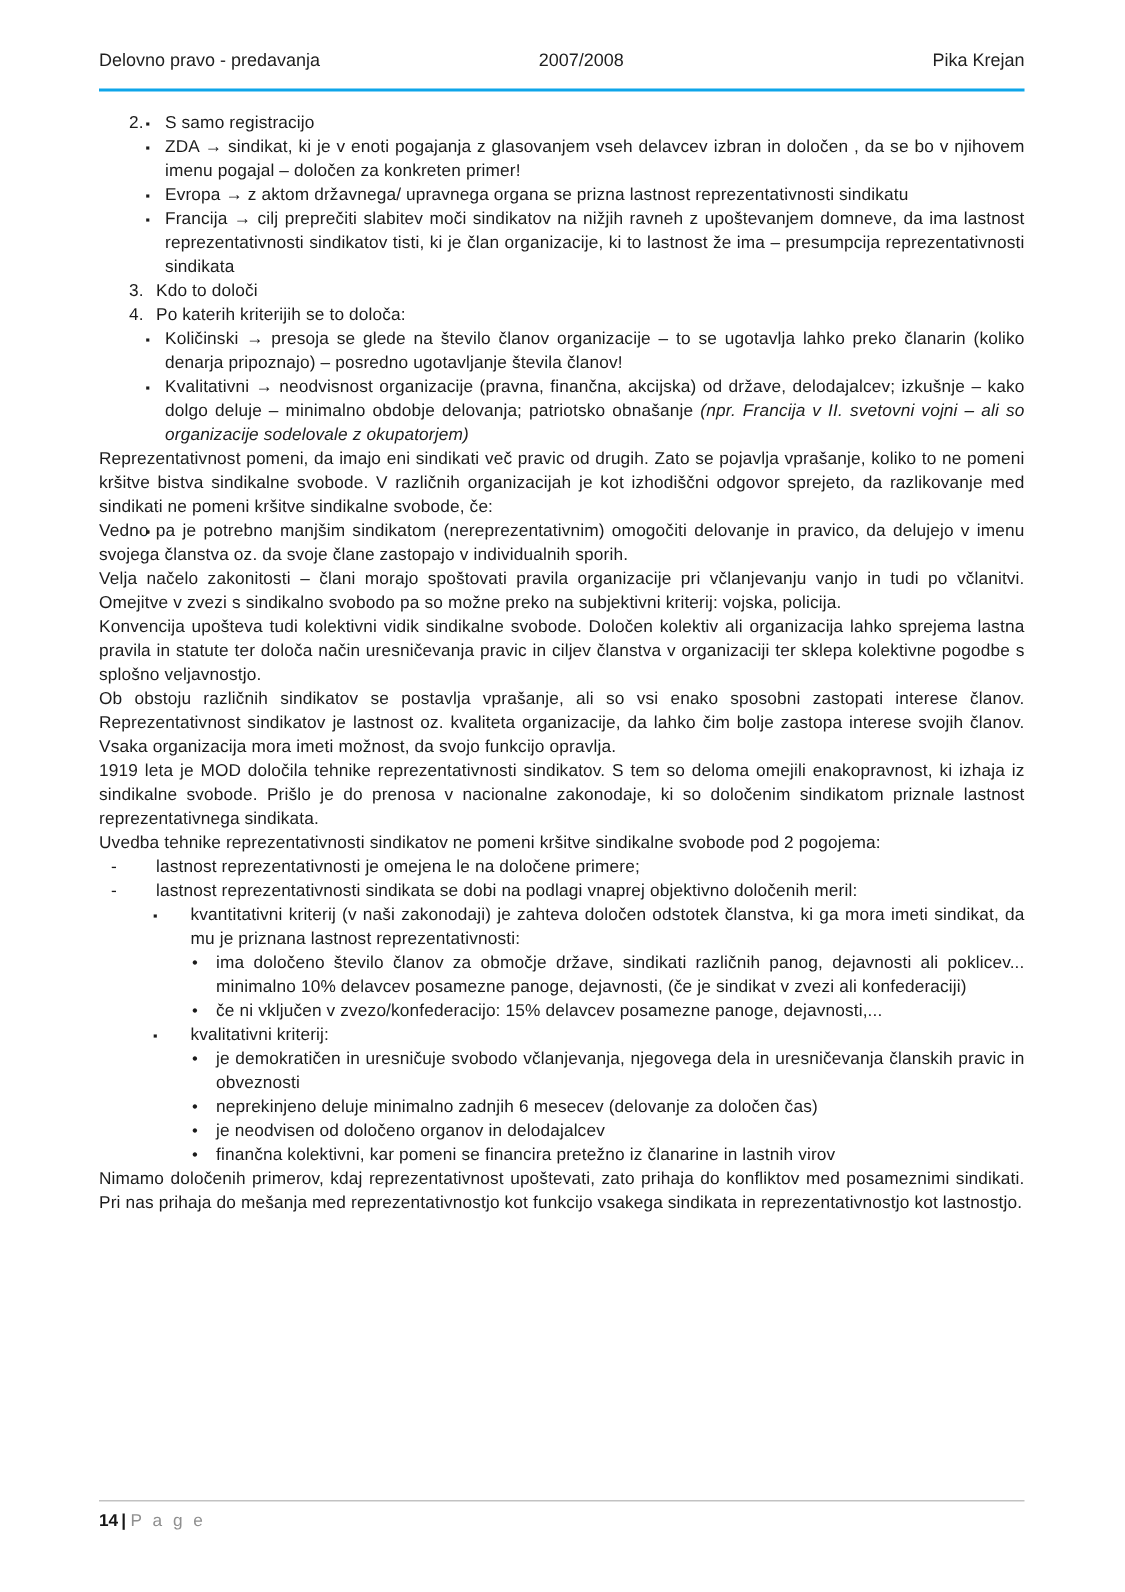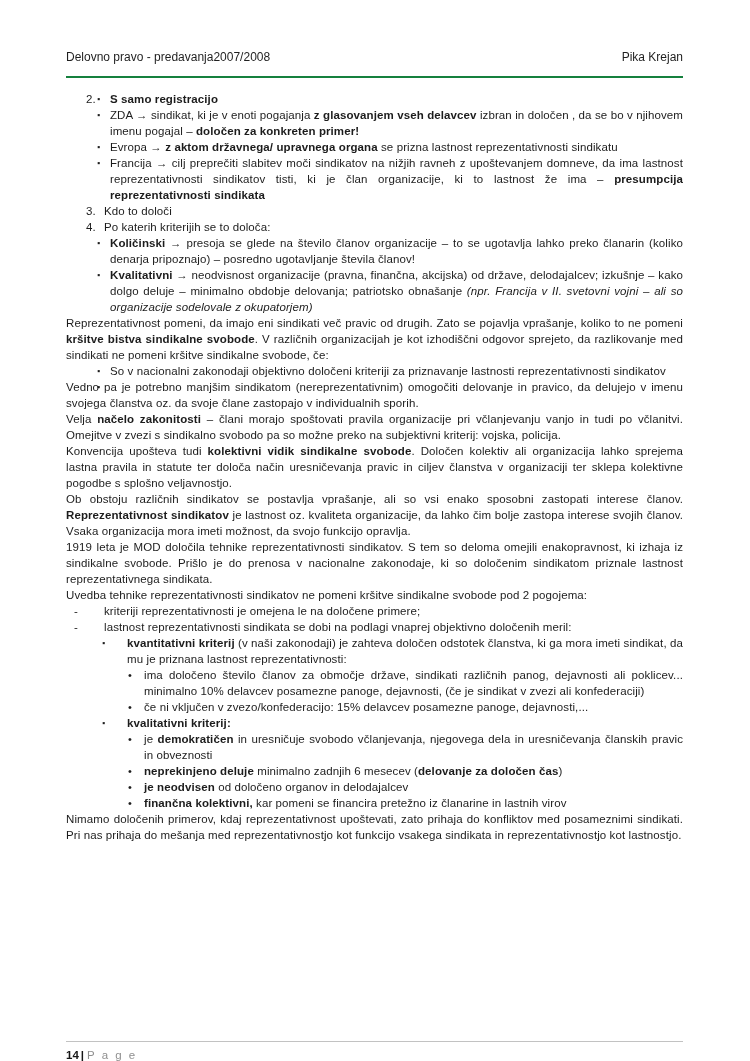--- a/index.html
+++ b/index.html
@@ -9,30 +9,30 @@
     overflow: hidden;
     font-family: "Liberation Sans", "DejaVu Sans", sans-serif;
     color: #1c1c1c;
     -webkit-font-smoothing: antialiased;
   }
   .page { position: absolute; inset: 0; background: #fff; }
 
   
   .page-header {
     margin: 0 67px 0 66px;
-    padding-top: 50px;
+    padding-top: 33px;
     padding-bottom: 12px;
-    border-bottom: 2px solid #15803d;
+    border-bottom: 2px solid #0ea5e9;
     display: flex;
     justify-content: space-between;
     align-items: baseline;
     font-size: 12px;
     color: #1f1f1f;
   }
-  .page-header .hdr-center { flex: 1; padding-right: 60px; }
+  .page-header .hdr-center { flex: 1; text-align: center; padding-right: 60px; }
 
   
   .doc-body {
     margin: 13px 67px 0 66px;
     font-size: 11.5px;
     line-height: 16px;
     letter-spacing: 0.1px;
   }
   .block { position: relative; text-align: justify; margin: 0; }
   .block.gap { }
@@ -47,32 +47,31 @@
   .num     > .marker { left: 20px; }
   .dash    { padding-left: 38px; }
   .dash    > .marker { left: 8px; }
   .bullet1 { padding-left: 44px; }
   .bullet1 > .marker { left: 31px; font-size: 8.5px; }
   .bullet2 { padding-left: 61px; }
   .bullet2 > .marker { left: 36px; font-size: 8.5px; }
   .bullet3 { padding-left: 78px; }
   .bullet3 > .marker { left: 62px; font-size: 11px; }
 
-  .bold { font-weight: 700; }
+  .bold { font-weight: 400; }
   .italic { font-style: italic; }
 
   
   .page-footer {
     position: absolute;
     left: 66px; right: 67px;
     top: 1000px;
     border-top: 1px solid #c2c2c2;
     padding-top: 7px;
     font-size: 11.5px;
-    margin-top: 41px;
   }
   .page-footer .pg-num { font-weight: 700; color: #161616; }
   .page-footer .pg-sep { color: #161616; font-weight: 700; padding: 0 3px 0 2px; }
   .page-footer .pg-label { color: #8f8f8f; letter-spacing: 2px; }
 </style>
 </head>
 <body>
 
 <div class="page">
 
@@ -86,29 +85,29 @@
       <div class="block num"><span class="marker">2.</span></div>
       <div class="block bullet1"><span class="marker">▪</span><span class="runs"><span class="bold">S samo registracijo</span></span></div>
       <div class="block bullet1"><span class="marker">▪</span><span class="runs"><span>ZDA → sindikat, ki je v enoti pogajanja </span><span class="bold">z glasovanjem vseh delavcev</span><span> izbran in določen , da se bo v njihovem imenu pogajal – </span><span class="bold">določen za konkreten primer!</span></span></div>
       <div class="block bullet1"><span class="marker">▪</span><span class="runs"><span>Evropa → </span><span class="bold">z aktom državnega/ upravnega organa</span><span> se prizna lastnost reprezentativnosti sindikatu</span></span></div>
       <div class="block bullet1"><span class="marker">▪</span><span class="runs"><span>Francija → cilj preprečiti slabitev moči sindikatov na nižjih ravneh z upoštevanjem domneve, da ima lastnost reprezentativnosti sindikatov tisti, ki je član organizacije, ki to lastnost že ima – </span><span class="bold">presumpcija reprezentativnosti sindikata</span></span></div>
       <div class="block num"><span class="marker">3.</span><span class="runs"><span>Kdo to določi</span></span></div>
       <div class="block num"><span class="marker">4.</span><span class="runs"><span>Po katerih kriterijih se to določa:</span></span></div>
       <div class="block bullet1"><span class="marker">▪</span><span class="runs"><span class="bold">Količinski</span><span> → presoja se glede na število članov organizacije – to se ugotavlja lahko preko članarin (koliko denarja pripoznajo) – posredno ugotavljanje števila članov!</span></span></div>
       <div class="block bullet1"><span class="marker">▪</span><span class="runs"><span class="bold">Kvalitativni</span><span> → neodvisnost organizacije (pravna, finančna, akcijska) od države, delodajalcev; izkušnje – kako dolgo deluje – minimalno obdobje delovanja; patriotsko obnašanje </span><span class="italic">(npr. Francija v II. svetovni vojni – ali so organizacije sodelovale z okupatorjem)</span></span></div>
       <div class="block para gap"><span class="runs"><span>Reprezentativnost pomeni, da imajo eni sindikati več pravic od drugih. Zato se pojavlja vprašanje, koliko to ne pomeni </span><span class="bold">kršitve bistva sindikalne svobode</span><span>. V različnih organizacijah je kot izhodiščni odgovor sprejeto, da razlikovanje med sindikati ne pomeni kršitve sindikalne svobode, če:</span></span></div>
-      <div class="block bullet1"><span class="marker">▪</span><span class="runs"><span>So v nacionalni zakonodaji objektivno določeni kriteriji za priznavanje lastnosti reprezentativnosti sindikatov</span></span></div>
+      <div class="block bullet1"><span class="marker">▪</span></div>
       <div class="block bullet1"><span class="marker">▪</span></div>
       <div class="block para"><span class="runs"><span>Vedno pa je potrebno manjšim sindikatom (nereprezentativnim) omogočiti delovanje in pravico, da delujejo v imenu svojega članstva oz. da svoje člane zastopajo v individualnih sporih.</span></span></div>
       <div class="block para gap"><span class="runs"><span>Velja </span><span class="bold">načelo zakonitosti</span><span> – člani morajo spoštovati pravila organizacije pri včlanjevanju vanjo in tudi po včlanitvi. Omejitve v zvezi s sindikalno svobodo pa so možne preko na subjektivni kriterij: vojska, policija.</span></span></div>
       <div class="block para"><span class="runs"><span>Konvencija upošteva tudi </span><span class="bold">kolektivni vidik sindikalne svobode</span><span>. Določen kolektiv ali organizacija lahko sprejema lastna pravila in statute ter določa način uresničevanja pravic in ciljev članstva v organizaciji ter sklepa kolektivne pogodbe s splošno veljavnostjo.</span></span></div>
       <div class="block para gap"><span class="runs"><span>Ob obstoju različnih sindikatov se postavlja vprašanje, ali so vsi enako sposobni zastopati interese članov. </span><span class="bold">Reprezentativnost sindikatov</span><span> je lastnost oz. kvaliteta organizacije, da lahko čim bolje zastopa interese svojih članov. Vsaka organizacija mora imeti možnost, da svojo funkcijo opravlja.</span></span></div>
       <div class="block para gap"><span class="runs"><span>1919 leta je MOD določila tehnike reprezentativnosti sindikatov. S tem so deloma omejili enakopravnost, ki izhaja iz sindikalne svobode. Prišlo je do prenosa v nacionalne zakonodaje, ki so določenim sindikatom priznale lastnost reprezentativnega sindikata.</span></span></div>
       <div class="block para gap"><span class="runs"><span>Uvedba tehnike reprezentativnosti sindikatov ne pomeni kršitve sindikalne svobode pod 2 pogojema:</span></span></div>
-      <div class="block dash"><span class="marker">-</span><span class="runs"><span>kriteriji reprezentativnosti je omejena le na določene primere;</span></span></div>
+      <div class="block dash"><span class="marker">-</span><span class="runs"><span>lastnost reprezentativnosti je omejena le na določene primere;</span></span></div>
       <div class="block dash"><span class="marker">-</span><span class="runs"><span>lastnost reprezentativnosti sindikata se dobi na podlagi vnaprej objektivno določenih meril:</span></span></div>
       <div class="block bullet2"><span class="marker">▪</span><span class="runs"><span class="bold">kvantitativni kriterij</span><span> (v naši zakonodaji) je zahteva določen odstotek članstva, ki ga mora imeti sindikat, da mu je priznana lastnost reprezentativnosti:</span></span></div>
       <div class="block bullet3"><span class="marker">•</span><span class="runs"><span>ima določeno število članov za območje države, sindikati različnih panog, dejavnosti ali poklicev... minimalno 10% delavcev posamezne panoge, dejavnosti, (če je sindikat v zvezi ali konfederaciji)</span></span></div>
       <div class="block bullet3"><span class="marker">•</span><span class="runs"><span>če ni vključen v zvezo/konfederacijo: 15% delavcev posamezne panoge, dejavnosti,...</span></span></div>
       <div class="block bullet2"><span class="marker">▪</span><span class="runs"><span class="bold">kvalitativni kriterij:</span></span></div>
       <div class="block bullet3"><span class="marker">•</span><span class="runs"><span>je </span><span class="bold">demokratičen</span><span> in uresničuje svobodo včlanjevanja, njegovega dela in uresničevanja članskih pravic in obveznosti</span></span></div>
       <div class="block bullet3"><span class="marker">•</span><span class="runs"><span class="bold">neprekinjeno deluje</span><span> minimalno zadnjih 6 mesecev (</span><span class="bold">delovanje za določen čas</span><span>)</span></span></div>
       <div class="block bullet3"><span class="marker">•</span><span class="runs"><span class="bold">je neodvisen</span><span> od določeno organov in delodajalcev</span></span></div>
       <div class="block bullet3"><span class="marker">•</span><span class="runs"><span class="bold">finančna kolektivni,</span><span> kar pomeni se financira pretežno iz članarine in lastnih virov</span></span></div>
       <div class="block para gap"><span class="runs"><span>Nimamo določenih primerov, kdaj reprezentativnost upoštevati, zato prihaja do konfliktov med posameznimi sindikati. Pri nas prihaja do mešanja med reprezentativnostjo kot funkcijo vsakega sindikata in reprezentativnostjo kot lastnostjo.</span></span></div>

